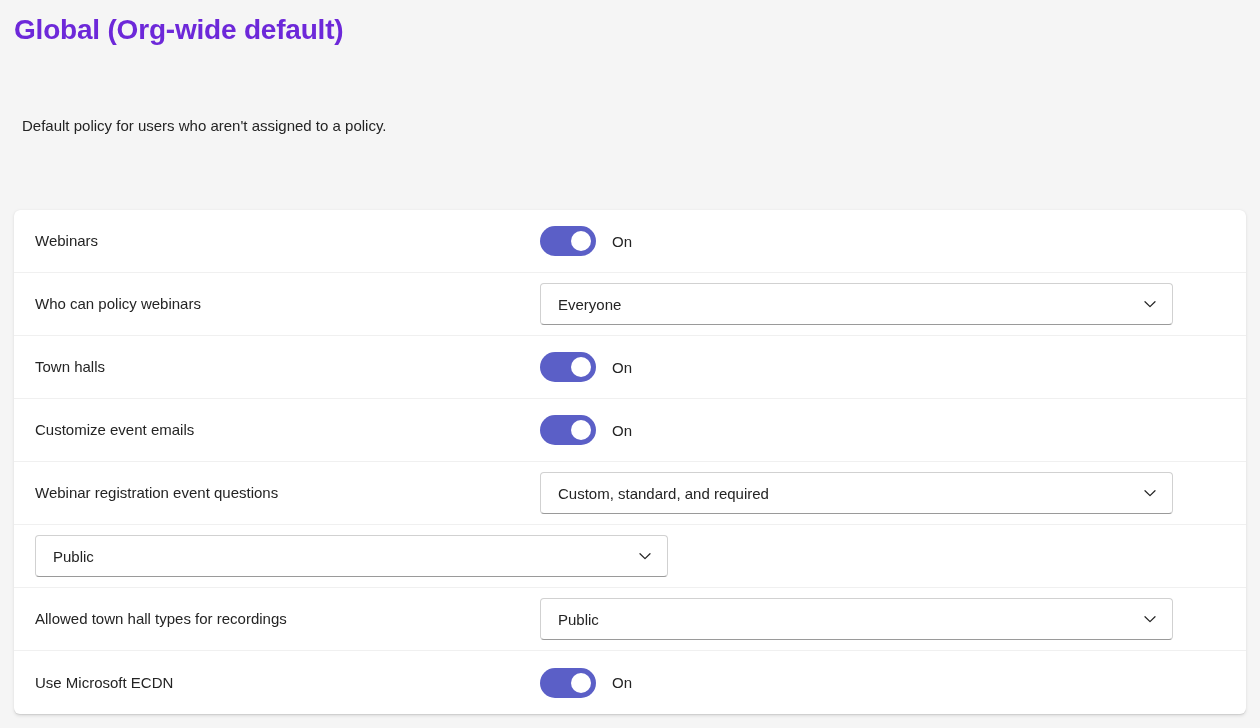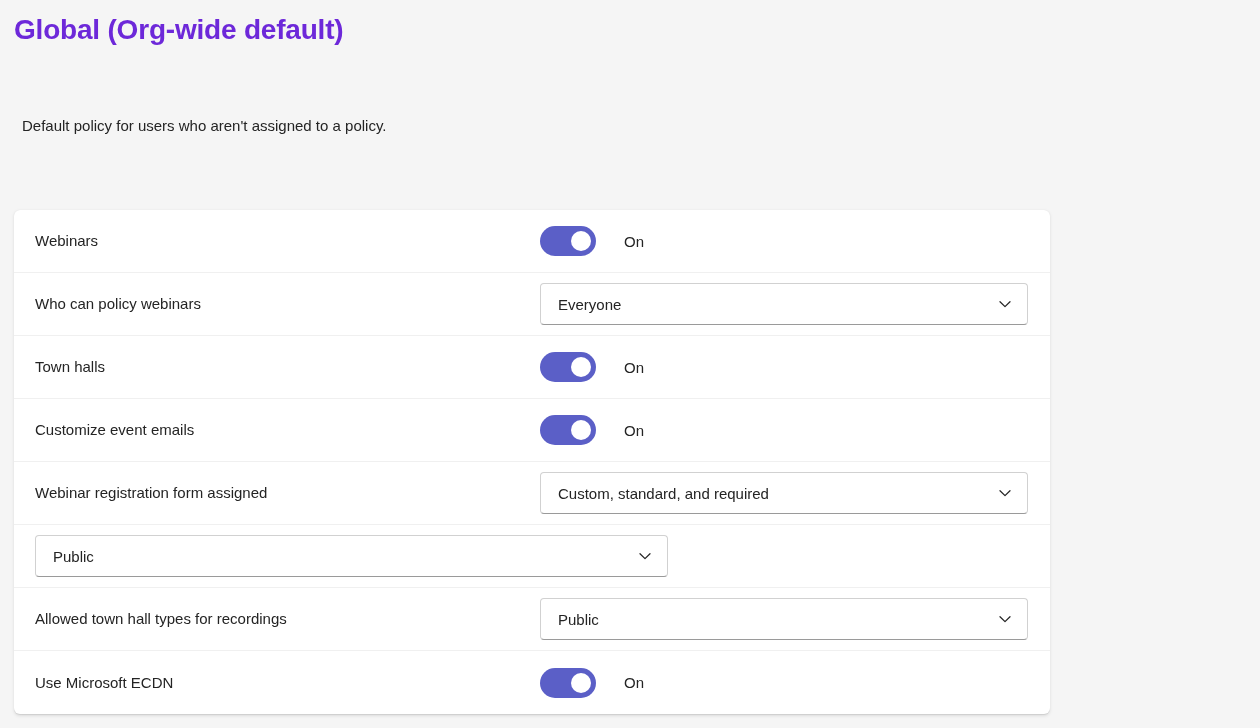--- a/index.html
+++ b/index.html
@@ -42,21 +42,21 @@
     font-weight: normal;
     color: #242424;
     line-height: 1.4;
     margin: 8px;
   }
 
   .settings-card {
     position: absolute;
     left: 14px;
     top: 210px;
-    width: 1036px;
+    width: 1232px;
     background: #ffffff;
     border-radius: 6px;
     box-shadow: 0 0.3px 0.9px rgba(0,0,0,0.08), 0 1.6px 3.6px rgba(0,0,0,0.10);
     overflow: hidden;
   }
 
   .setting-row {
     position: relative;
     display: flex;
     align-items: center;
@@ -82,21 +82,21 @@
     flex: 1 1 auto;
     display: flex;
     align-items: center;
     min-width: 0;
   }
 
   
   .toggle-wrap {
     display: flex;
     align-items: center;
-    gap: 28px;
+    gap: 16px;
   }
   .toggle {
     position: relative;
     width: 56px;
     height: 30px;
     border-radius: 15px;
     background: #5b5fc7;
     flex: 0 0 auto;
     cursor: pointer;
   }
@@ -197,21 +197,21 @@
         <div class="control-area">
           <div class="toggle-wrap">
             <div class="toggle" role="switch" aria-checked="true">
               <span class="knob"></span>
             </div>
             <span class="toggle-state">On</span>
           </div>
         </div>
       </div>
       <div class="setting-row">
-        <div class="row-label">Webinar registration form assigned</div>
+        <div class="row-label">Webinar registration event questions</div>
         <div class="control-area">
           <div class="dropdown" role="combobox">
             <span class="value">Custom, standard, and required</span>
             <span class="chevron">
               <svg viewBox="0 0 16 16" width="16" height="16" aria-hidden="true">
                 <path d="M3 5.7 L8 10.6 L13 5.7" fill="none" stroke="#242424" stroke-width="1.25" stroke-linecap="round" stroke-linejoin="round"></path>
               </svg>
             </span>
           </div>
         </div>

